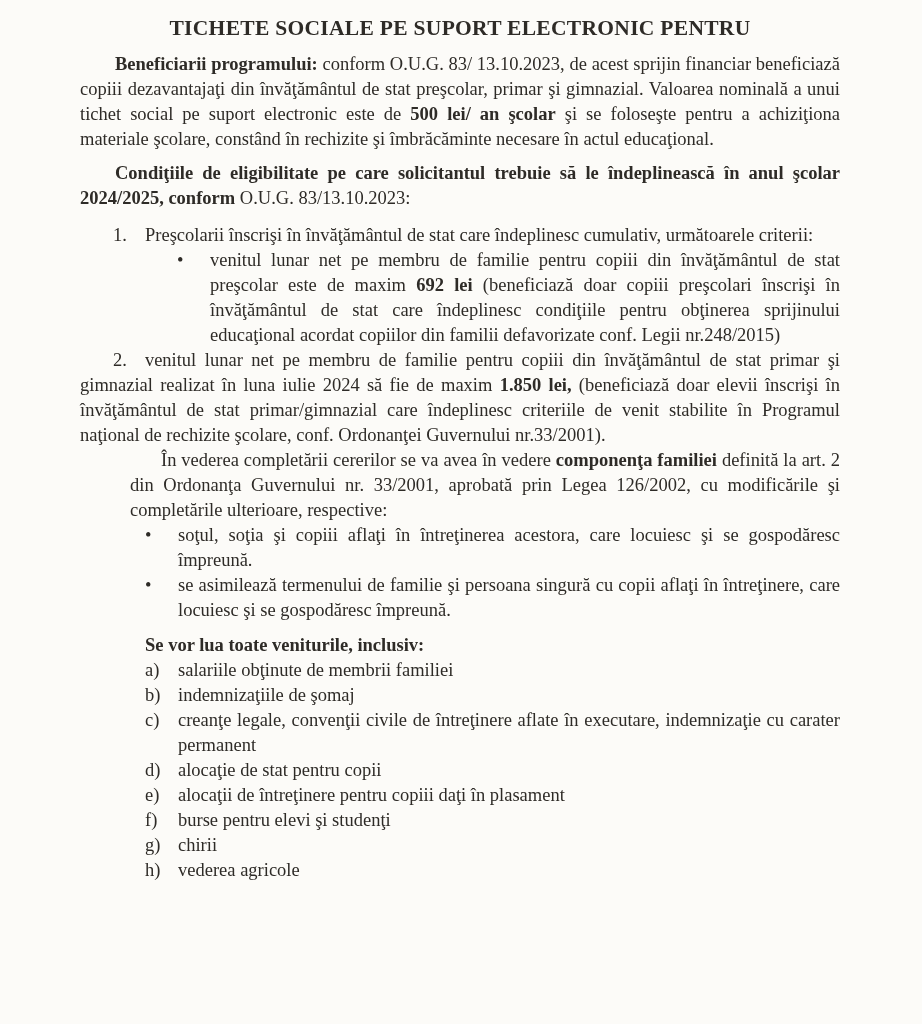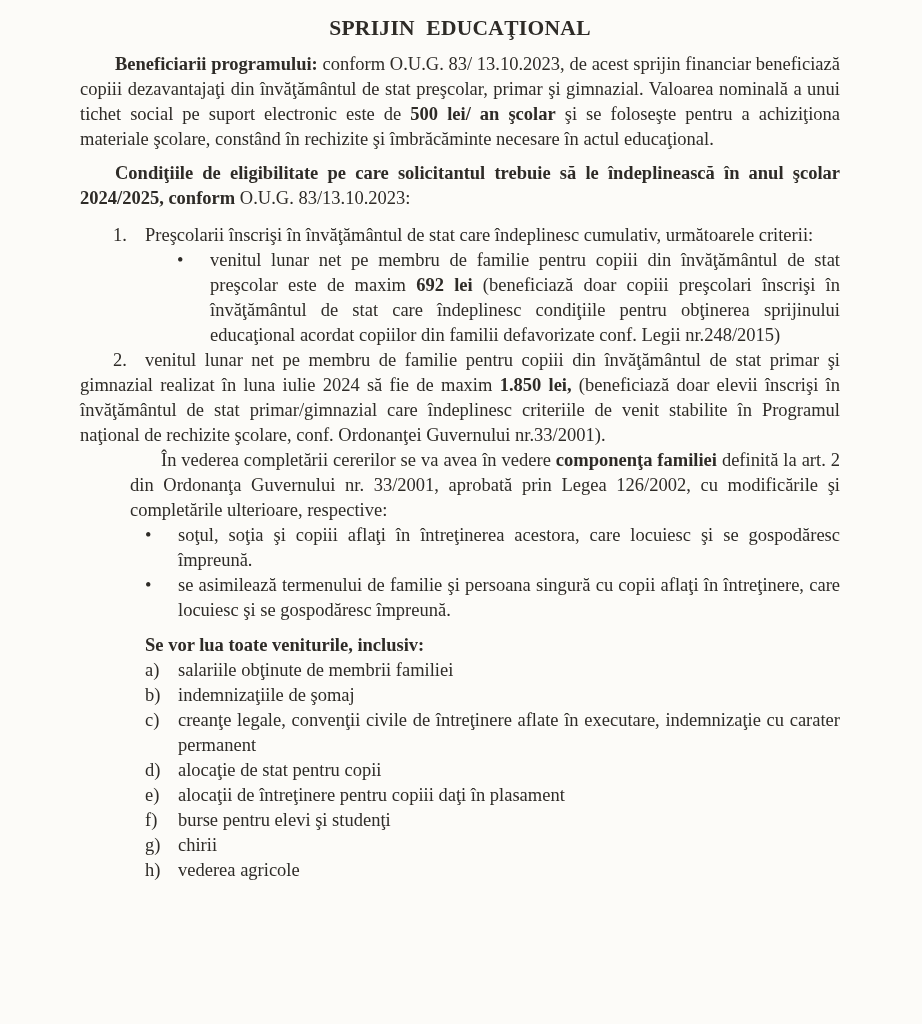--- a/index.html
+++ b/index.html
@@ -49,21 +49,21 @@
   .income-head { margin: 10px 0 0 65px; font-weight: 700; }
   .inc-item { position: relative; padding-left: 98px; text-align: justify; }
   .inc-item .marker { position: absolute; left: 65px; }
 </style>
 </head>
 <body>
 
 <div class="page">
 
   <div class="title-block">
-    <div class="title-line">SPRIJIN&nbsp; EDUCAŢIONAL</div>
+    <div class="title-line">TICHETE SOCIALE PE SUPORT ELECTRONIC PENTRU</div>
   </div>
 
   <p class="justify first-indent mt-title-gap">
     <b>Beneficiarii programului:</b><span> conform O.U.G. 83/ 13.10.2023, de acest sprijin financiar beneficiază copiii dezavantajaţi din învăţământul de stat preşcolar, primar şi gimnazial. Valoarea nominală a unui tichet social pe suport electronic este de </span><b>500 lei/ an şcolar</b><span> şi se foloseşte pentru a achiziţiona materiale şcolare, constând în rechizite şi îmbrăcăminte necesare în actul educaţional.</span>
   </p>
 
   <p class="justify first-indent">
     <b>Condiţiile de eligibilitate pe care solicitantul trebuie să le îndeplinească în anul şcolar 2024/2025, conform </b><span>O.U.G. 83/13.10.2023:</span>
   </p>
 

